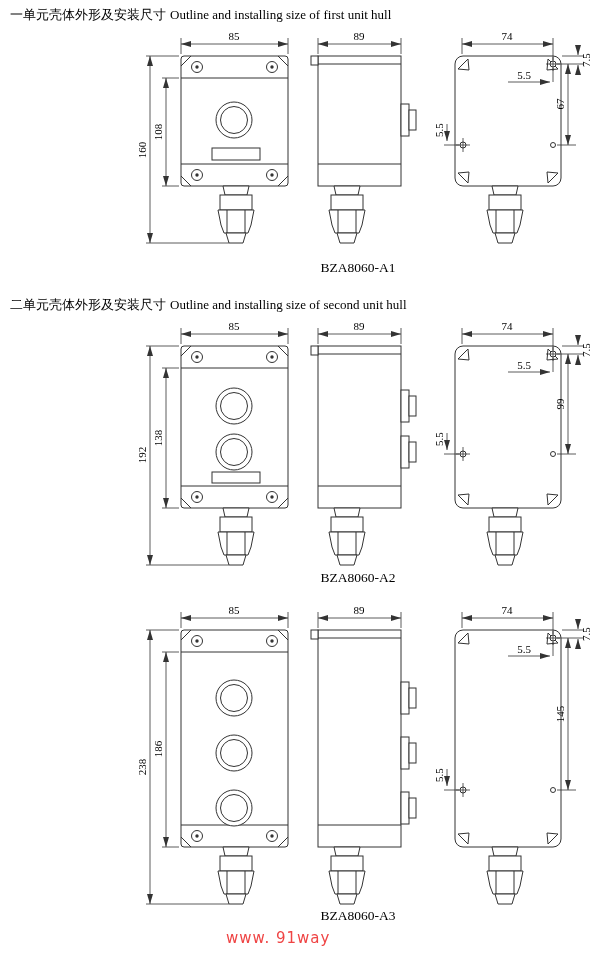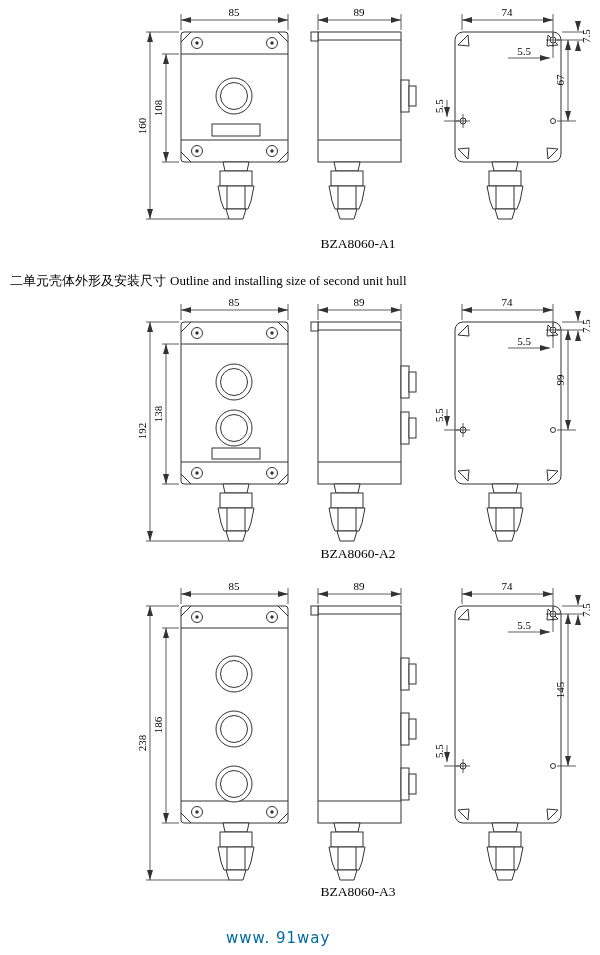--- a/index.html
+++ b/index.html
@@ -13,21 +13,21 @@
   .section svg { display:block; }
   .ln  { fill:none; stroke:#333; stroke-width:1; }
   .fw  { fill:#ffffff; stroke:#333; stroke-width:1; }
   .fb  { fill:#333; stroke:none; }
   .dim { fill:none; stroke:#333; stroke-width:0.8; }
   .dtext { font-family:"Liberation Serif", serif; font-size:11px; fill:#000; }
   .model { font-family:"Liberation Serif", serif; font-size:13.5px; fill:#000; }
   .watermark {
     position:absolute; left:226px; top:929px; z-index:0;
     font-family:"DejaVu Sans", sans-serif; font-size:15px;
-    color:#0369a1; letter-spacing:1px;
+    color:#ef4444; letter-spacing:1px;
   }
   .section { position:relative; z-index:1; }
 </style>
 </head>
 <body>
 
 <svg width="0" height="0" style="position:absolute" aria-hidden="true">
   <defs>
     <marker id="aE" markerWidth="11" markerHeight="8" refX="10" refY="3" orient="auto" markerUnits="userSpaceOnUse">
       <path d="M0,0 L10,3 L0,6 Z" fill="#333"></path>
@@ -58,20 +58,23 @@
     </g>
     <g id="ctab">
         <polygon points="3,13 13,3 14,14" class="fw"></polygon>
       </g>
   </defs>
 </svg>
 
 <div class="watermark">www. 91way</div>
 
 <div class="section">
+  <div class="heading">
+    <span class="cn">一单元壳体外形及安装尺寸</span><span class="en">Outline and installing size of first unit hull</span>
+  </div>
   <svg width="600" height="266" viewBox="0 0 600 266">
 
     <g>
       <rect x="181" y="32" width="107" height="130" rx="3" class="fw"></rect>
       <line x1="181" y1="54" x2="288" y2="54" class="ln"></line>
       <line x1="181" y1="140" x2="288" y2="140" class="ln"></line>
       <line x1="181" y1="42" x2="191" y2="32" class="ln"></line>
       <line x1="278" y1="32" x2="288" y2="42" class="ln"></line>
       <line x1="181" y1="152" x2="191" y2="162" class="ln"></line>
       <line x1="278" y1="162" x2="288" y2="152" class="ln"></line>

